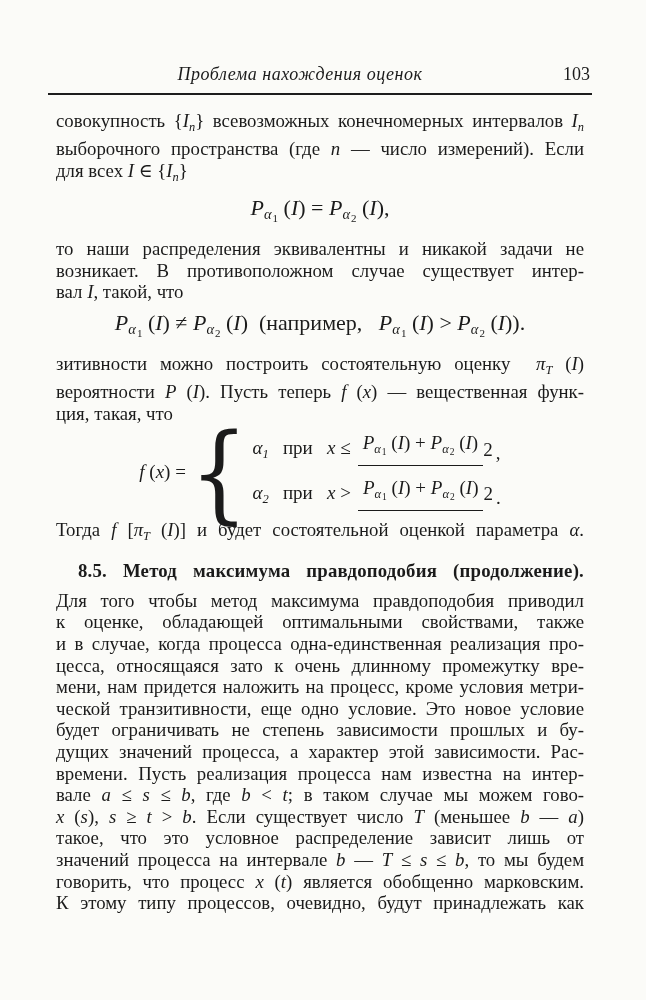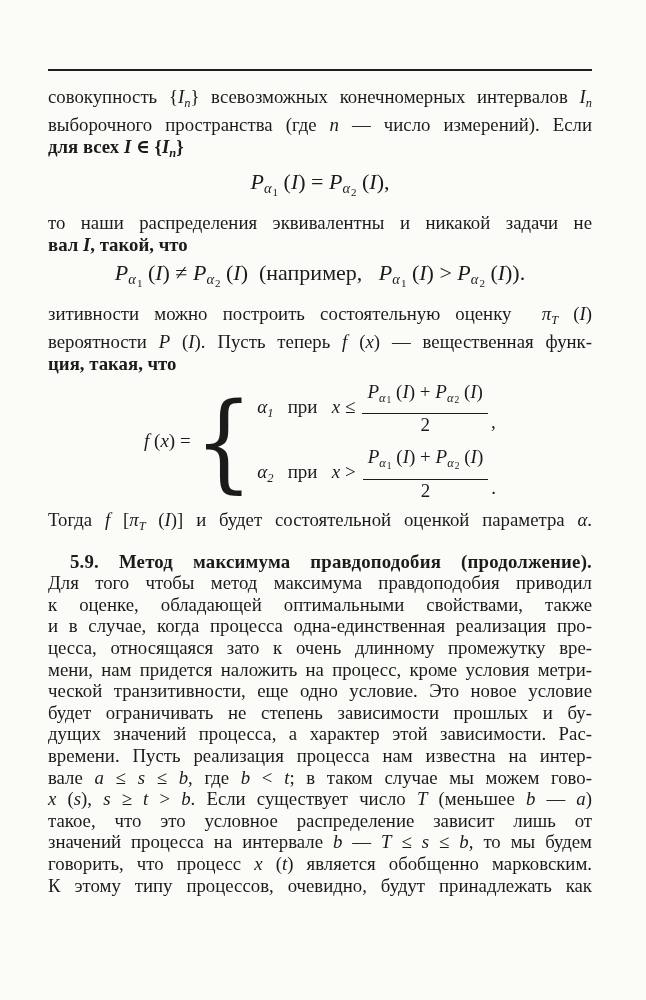--- a/index.html
+++ b/index.html
@@ -19,27 +19,27 @@
   .header{position:relative;height:24px;font-size:18px;}
   .running-title{
     position:absolute;left:0;right:40px;
     text-align:center;font-style:italic;
     letter-spacing:0.5px;
   }
   .page-number{position:absolute;right:2px;top:0;font-size:18px;}
   .rule{border-top:2px solid #1d1d1d;margin-top:5px;}
   
   .body{margin-top:15px;font-size:18.8px;}
-  .para{margin:0;}
+  .para{margin:8px;}
   .line{
     line-height:21.6px;
     text-align:justify;text-align-last:justify;
     white-space:normal;
   }
-  .line.last-left{text-align-last:left;font-weight:bold;}
+  .line.last-left{text-align-last:left;}
   .line.indent{text-indent:22px;}
   .mi{font-style:italic;}
   .mb{font-weight:700;letter-spacing:0.2px;}
   .ms{font-style:italic;font-size:0.66em;vertical-align:-0.3em;}
   .ms2{font-style:normal;font-size:0.5em;vertical-align:-0.62em;margin-left:1px;}
   
   .formula{
     text-align:center;text-align-last:center;
     font-size:22px;line-height:24px;
     margin:6px 0 8px;
@@ -53,40 +53,45 @@
   .brace{
     font-family:"DejaVu Serif",serif;
     font-size:92px;font-weight:400;
     line-height:0;display:inline-block;
     transform:scaleY(1.15);
     margin:0 4px 0 2px;padding-top:4px;
   }
   .crows{display:flex;flex-direction:column;gap:11px;}
   .crow{display:flex;align-items:center;}
   .crow .pre{margin-right:4px;}
-  .frac{display:inline-flex;flex-direction:column;align-items:center;margin:0 3px;}
+  .frac{display:inline-flex;align-items:center;margin:0 3px;}
   .fnum{padding:0 5px 2px;border-bottom:1.6px solid #1b1b1b;line-height:22px;}
   .fden{padding-top:1px;line-height:20px;}
   .tail{align-self:flex-end;padding-bottom:2px;}
   .mt-sect{margin-top:13px;}
 </style>
 </head>
 <body>
 
 <div class="page">
+  <div class="header">
+    <div class="running-title">Проблема нахождения оценок</div>
+    <div class="page-number">103</div>
+  </div>
   <div class="rule"></div>
   <div class="body">
       <div class="para">
         <div class="line">совокупность {<span class="mi">I</span><span class="ms">n</span>} всевозможных конечномерных интервалов <span class="mi">I</span><span class="ms">n</span></div>
         <div class="line">выборочного пространства (где <span class="mi">n</span> — число измерений). Если</div>
         <div class="line last-left">для всех <span class="mi">I</span> ∈ {<span class="mi">I</span><span class="ms">n</span>}</div>
       </div>
       <div class="formula"><span class="mi">P</span><span class="ms">α</span><span class="ms2">1</span> (<span class="mi">I</span>) = <span class="mi">P</span><span class="ms">α</span><span class="ms2">2</span> (<span class="mi">I</span>),</div>
       <div class="para">
         <div class="line">то наши распределения эквивалентны и никакой задачи не</div>
+        <div class="line">возникает. В противоположном случае существует интер-</div>
         <div class="line last-left">вал <span class="mi">I</span>, такой, что</div>
       </div>
       <div class="formula"><span class="mi">P</span><span class="ms">α</span><span class="ms2">1</span> (<span class="mi">I</span>) ≠ <span class="mi">P</span><span class="ms">α</span><span class="ms2">2</span> (<span class="mi">I</span>)&nbsp;&nbsp;(например,&nbsp;&nbsp;&nbsp;<span class="mi">P</span><span class="ms">α</span><span class="ms2">1</span> (<span class="mi">I</span>) &gt; <span class="mi">P</span><span class="ms">α</span><span class="ms2">2</span> (<span class="mi">I</span>)).</div>
       <div class="para">
         <div class="line">зитивности можно построить состоятельную оценку&nbsp;&nbsp;<span class="mi">π</span><span class="ms">T</span> (<span class="mi">I</span>)</div>
         <div class="line">вероятности <span class="mi">P</span> (<span class="mi">I</span>). Пусть теперь <span class="mi">f</span> (<span class="mi">x</span>) — вещественная функ-</div>
         <div class="line last-left">ция, такая, что</div>
       </div>
       <div class="cases">
         <span class="lhs"><span class="mi">f</span> (<span class="mi">x</span>) = </span>
@@ -107,21 +112,21 @@
               <span class="fden">2</span>
             </span>
             <span class="tail">.</span>
           </div>
         </div>
       </div>
       <div class="para">
         <div class="line">Тогда <span class="mi">f</span> [<span class="mi">π</span><span class="ms">T</span> (<span class="mi">I</span>)] и будет состоятельной оценкой параметра <span class="mi">α</span>.</div>
       </div>
       <div class="para mt-sect">
-        <div class="line indent"><span class="mb">5.9. Метод максимума правдоподобия (продолжение).</span></div>
+        <div class="line indent"><span class="mb">8.5. Метод максимума правдоподобия (продолжение).</span></div>
       </div>
       <div class="para">
         <div class="line">Для того чтобы метод максимума правдоподобия приводил</div>
         <div class="line">к оценке, обладающей оптимальными свойствами, также</div>
         <div class="line">и в случае, когда процесса одна-единственная реализация про-</div>
         <div class="line">цесса, относящаяся зато к очень длинному промежутку вре-</div>
         <div class="line">мени, нам придется наложить на процесс, кроме условия метри-</div>
         <div class="line">ческой транзитивности, еще одно условие. Это новое условие</div>
         <div class="line">будет ограничивать не степень зависимости прошлых и бу-</div>
         <div class="line">дущих значений процесса, а характер этой зависимости. Рас-</div>

